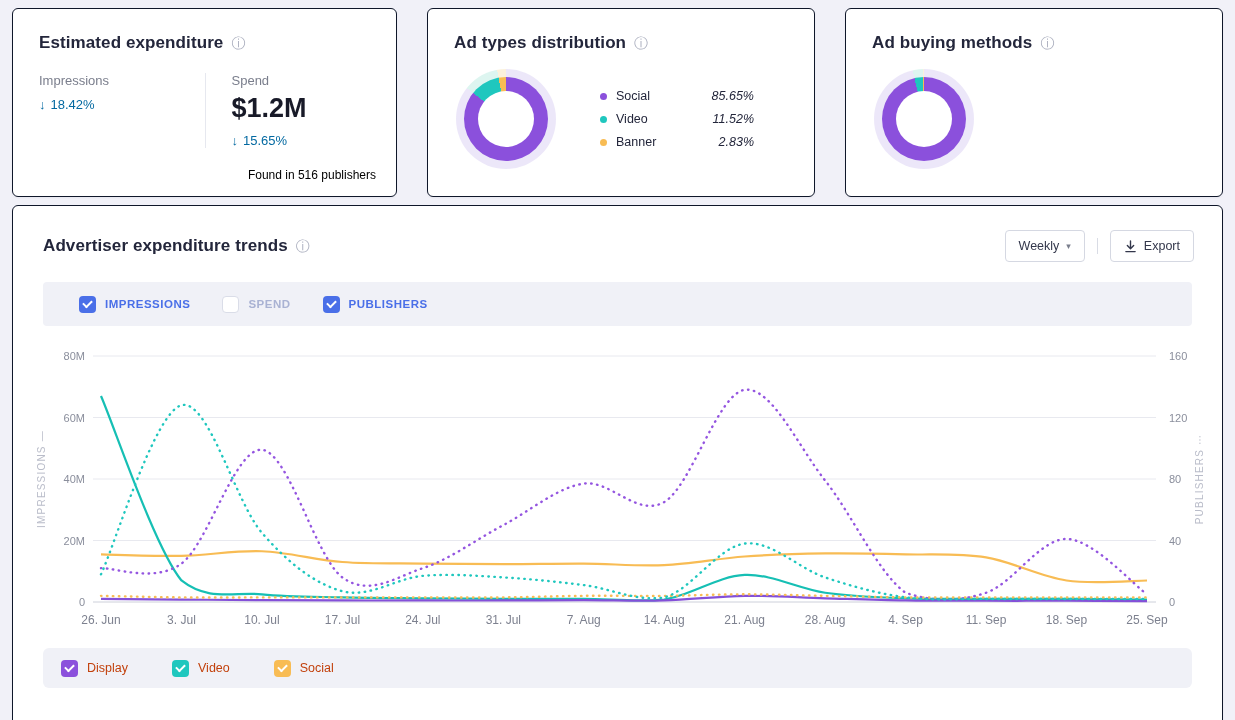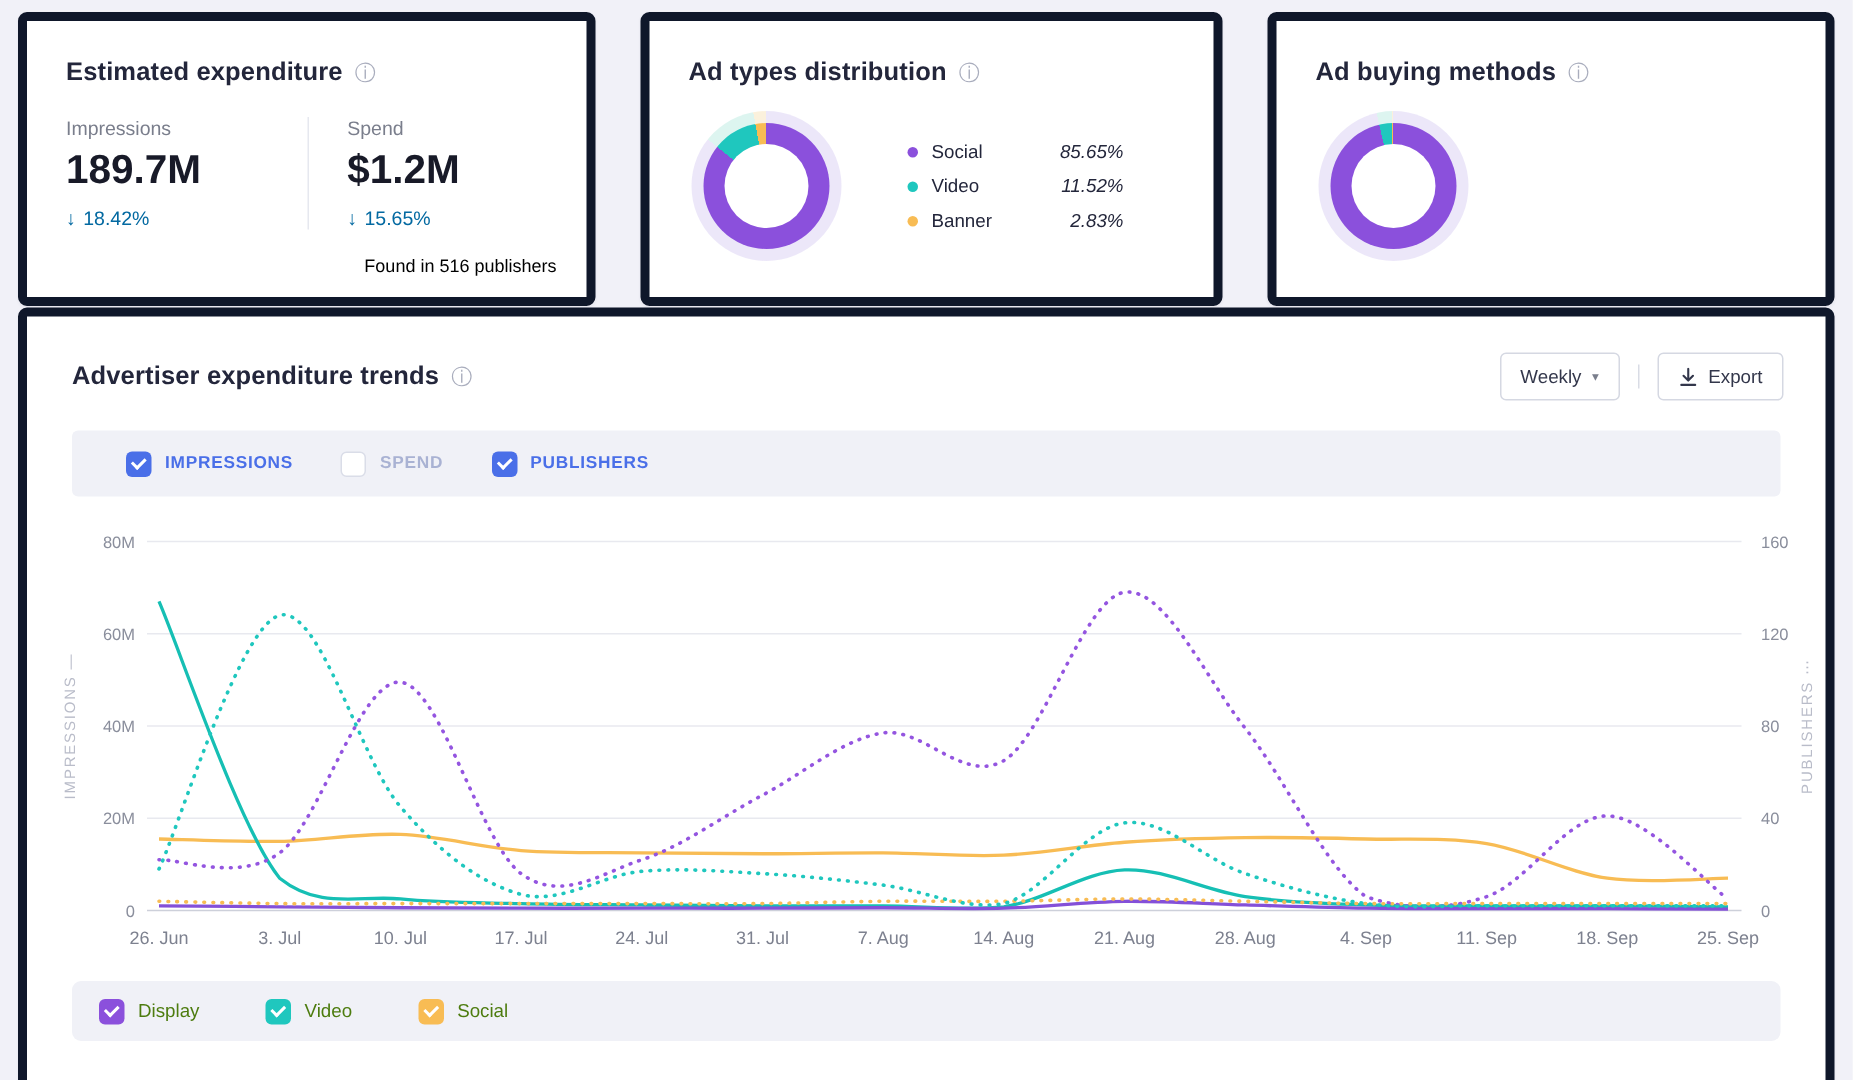--- a/index.html
+++ b/index.html
@@ -1,20 +1,20 @@
 <!DOCTYPE html>
 <html><head>
 <meta charset="utf-8">
 <style>
   * { margin:0; padding:0; box-sizing:border-box; }
   html,body { width:1235px; height:720px; overflow:hidden;
     font-family:"Liberation Sans", sans-serif; background:#F1F1F8; }
   .top-row { display:grid; grid-template-columns:385px 388px 1fr; gap:30px;
     margin:8px 12px 0 12px; height:189px; }
-  .card { background:#fff; border:6px solid #0f172a; border-radius:6px;
+  .card { background:#fff; border:1px solid #0f172a; border-radius:6px;
     box-shadow:0 1px 2px rgba(30,33,60,.05); position:relative; }
   .card-pad { padding:24px 26px; height:100%; position:relative; }
   .card-title-row { display:flex; align-items:center; gap:8px; }
   .card-title { font-size:17px; font-weight:700; color:#23263B; letter-spacing:.1px; }
   .info-icon { color:#A9ADBD; font-size:14px; line-height:1; cursor:pointer; }
 
   
   .metrics { display:flex; margin-top:20px; }
   .metric { width:50%; }
   .metric + .metric { border-left:1px solid #E6E8EF; padding-left:26px; }
@@ -57,37 +57,36 @@
   .tlabel { font-size:11.5px; letter-spacing:.5px; color:#4A6FE8; font-weight:700; }
   .toggle.off .cb { background:#fff; border:1px solid #DADDE8; }
   .toggle.off .cb::after { display:none; }
   .toggle.off .tlabel { color:#A9B2D3; }
 
   .chart-wrap { margin:14px 0 0 0; position:relative; }
 
   .series-bar { margin:8px 30px 0 30px; background:#F0F1F7; border-radius:6px;
     height:40px; display:flex; align-items:center; padding-left:18px; gap:44px; }
   .series-bar .cb { border-radius:4px; }
-  .series-bar .tlabel { font-weight:400; font-size:12.5px; letter-spacing:0; color:#4d7c0f; }
+  .series-bar .tlabel { font-weight:400; font-size:12.5px; letter-spacing:0; color:#c2410c; }
 </style>
 </head>
 <body>
 
 <div class="top-row">
 
   <div class="card">
     <div class="card-pad">
       <div class="card-title-row">
         <span class="card-title">Estimated expenditure</span>
         <span class="info-icon">ⓘ</span>
       </div>
       <div class="metrics">
         <div class="metric">
           <div class="metric-label">Impressions</div>
-          <div class="metric-value">189.7M</div>
           <div class="metric-delta">
             <span class="arr">↓</span><span>18.42%</span>
           </div>
         </div>
         <div class="metric">
           <div class="metric-label">Spend</div>
           <div class="metric-value">$1.2M</div>
           <div class="metric-delta">
             <span class="arr">↓</span><span>15.65%</span>
           </div>

